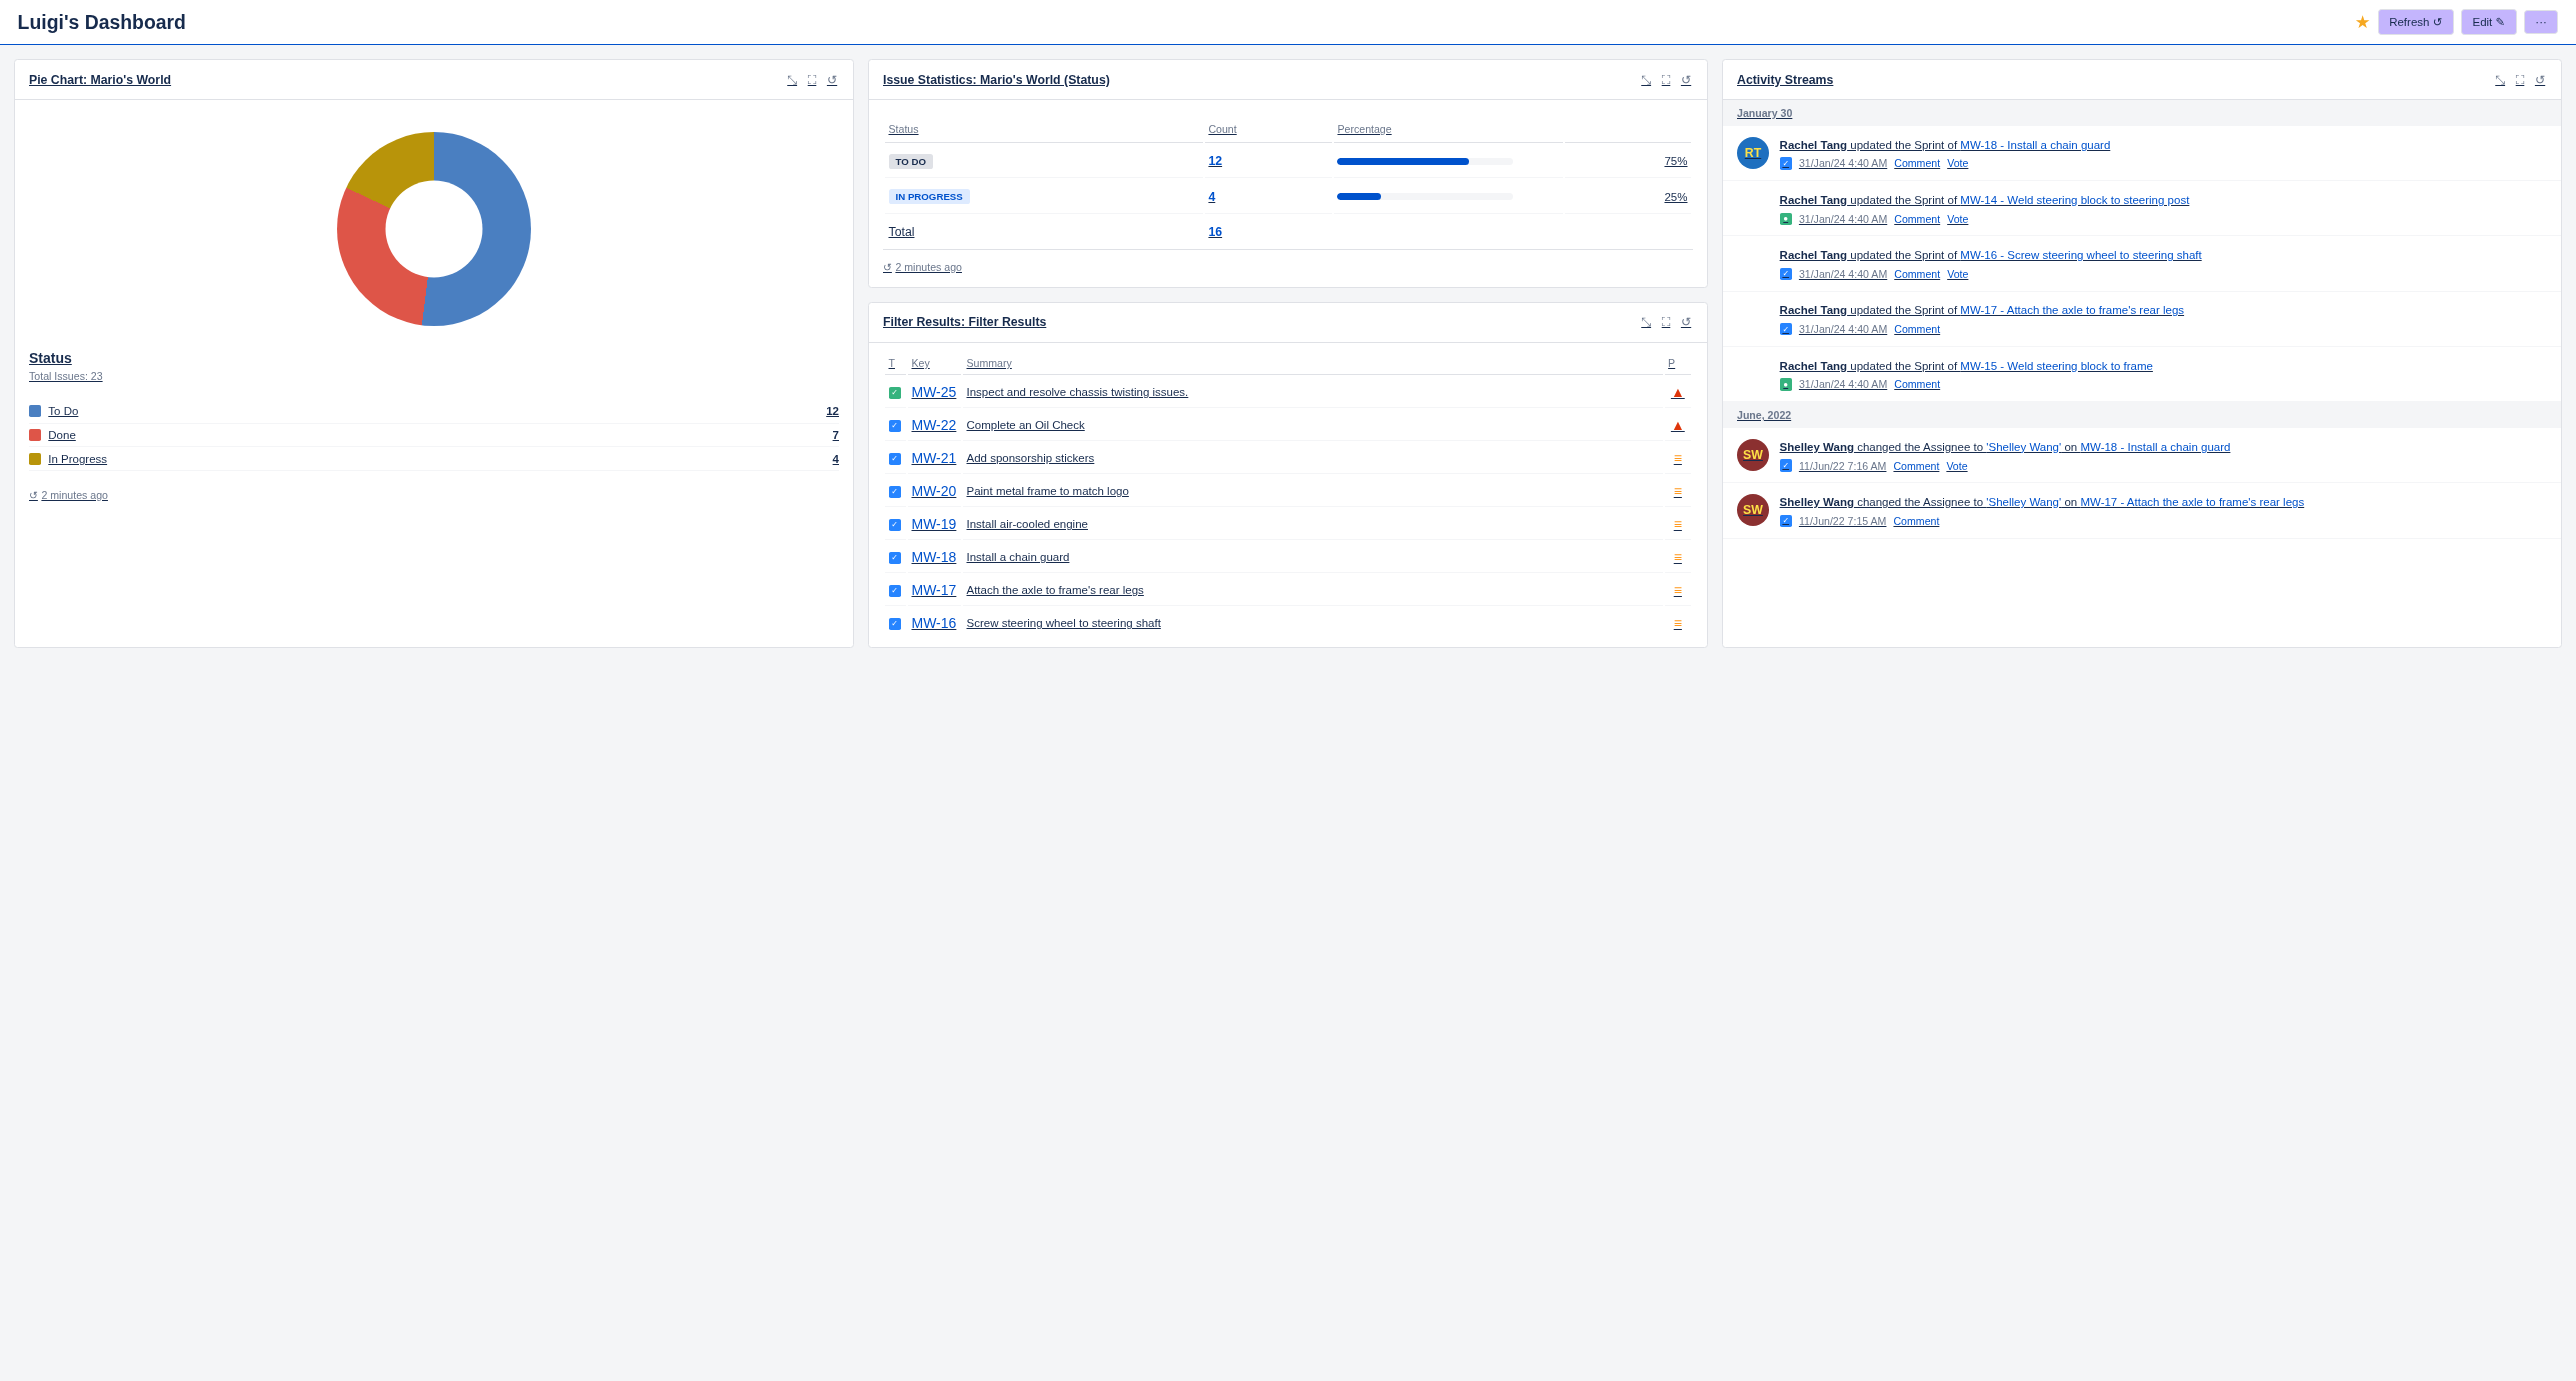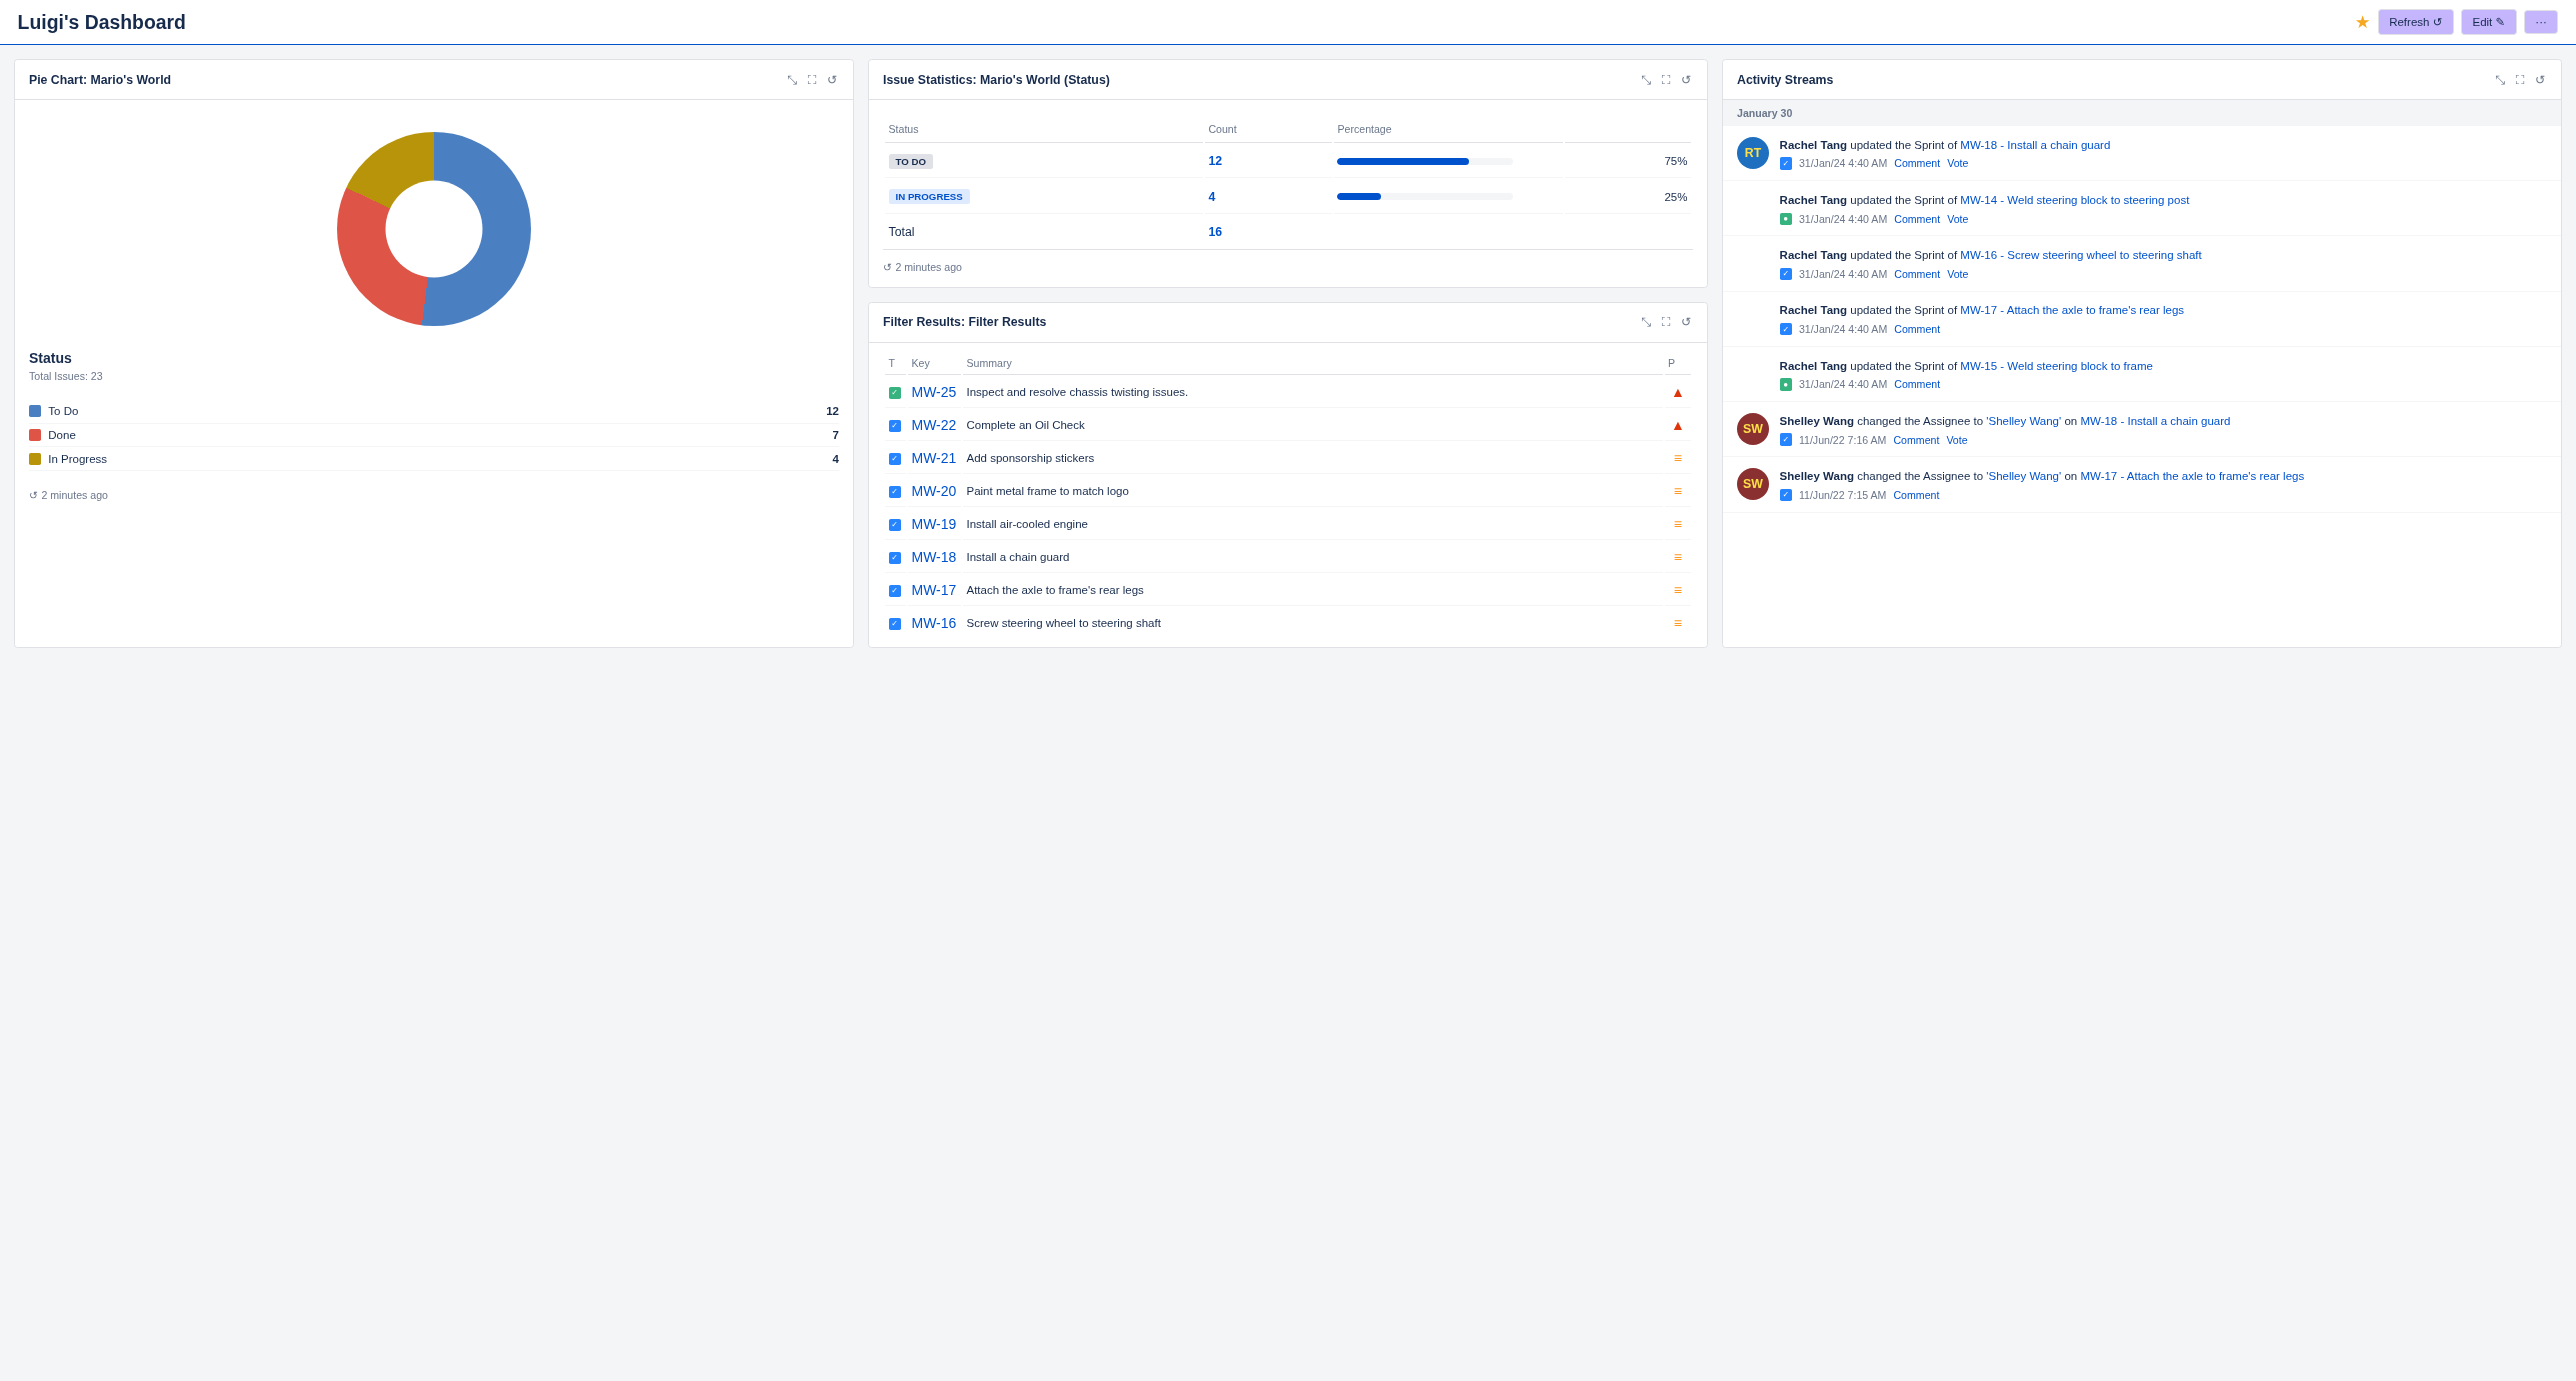--- a/index.html
+++ b/index.html
@@ -4,21 +4,21 @@
   <style>
     * { box-sizing: border-box; margin: 0; padding: 0; }
     body { font-family: -apple-system, BlinkMacSystemFont, 'Segoe UI', Arial, sans-serif; background: #f4f5f7; color: #172b4d; font-size: 12.3px; }
     
     .header { display: flex; align-items: center; justify-content: space-between; padding: 8.8px 17.6px; background: #fff; border-bottom: 1.8px solid #0052cc; }
     .header-title { font-size: 19.4px; font-weight: 700; color: #172b4d; }
     .header-actions { display: flex; align-items: center; gap: 7px; }
     .star-btn { background: none; border: none; cursor: pointer; font-size: 17.6px; color: #f6a821; }
     .refresh-btn, .edit-btn, .more-btn { background: #c4b5fd; border: 0.9px solid #dfe1e6; border-radius: 3.5px; padding: 5.3px 10.6px; cursor: pointer; font-size: 11.5px; color: #172b4d; display: flex; align-items: center; gap: 3.5px; }
     
-    .dashboard { display: grid; grid-template-columns: 1fr 1fr 1fr; gap: 0; padding: 14px; gap: 14px; }
+    .dashboard { display: grid; grid-template-columns: 1fr 1fr 1fr; gap: 0; padding: 14px; gap: 14px; text-decoration: underline; }
     
     .widget { background: #fff; border: 0.9px solid #dfe1e6; border-radius: 3.5px; overflow: hidden; }
     .widget-header { display: flex; align-items: center; justify-content: space-between; padding: 10.6px 14px; border-bottom: 0.9px solid #dfe1e6; }
     .widget-title { font-size: 12.3px; font-weight: 600; color: #172b4d; }
     .widget-controls { display: flex; gap: 7px; }
     .widget-icon-btn { background: none; border: none; cursor: pointer; color: #6b778c; font-size: 12.3px; padding: 1.8px; }
     .widget-content { padding: 14px; }
     
     
     .pie-container { display: flex; justify-content: center; align-items: center; padding: 17.6px 0; }
@@ -444,20 +444,21 @@
       <div style="width:32px;flex-shrink:0;"></div>
       <div class="activity-content">
         <div class="activity-text"><strong>Rachel Tang</strong> updated the Sprint of <a href="#">MW-15 - Weld steering block to frame</a></div>
         <div class="activity-meta">
           <div class="story-icon">●</div>
           <span class="activity-time">31/Jan/24 4:40 AM</span>
           <a class="activity-action-link" href="#">Comment</a>
         </div>
       </div>
     </div>
+          <div class="activity-date-header">June, 2022</div>
           <div class="activity-item">
       <div class="avatar-placeholder" style="background:#8b3030;">SW</div>
       <div class="activity-content">
         <div class="activity-text"><strong>Shelley Wang</strong> changed the Assignee to <a href="#">'Shelley Wang'</a> on <a href="#">MW-18 - Install a chain guard</a></div>
         <div class="activity-meta">
           <div class="checkbox-icon">✓</div>
           <span class="activity-time">11/Jun/22 7:16 AM</span>
           <a class="activity-action-link" href="#">Comment</a> 
                 <a class="activity-action-link" href="#">Vote</a>
         </div>

